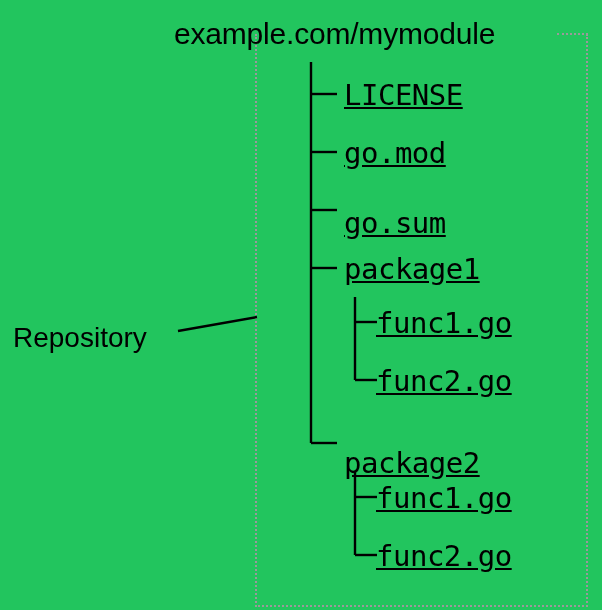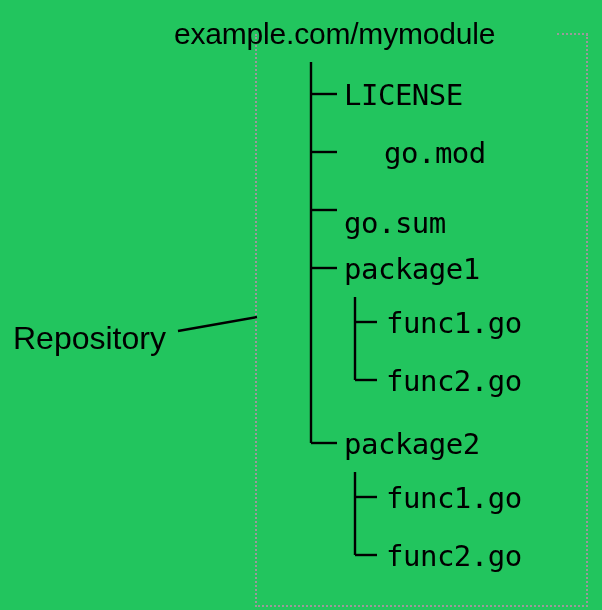--- a/index.html
+++ b/index.html
@@ -47,21 +47,21 @@
     color: #000000;
     white-space: nowrap;
     letter-spacing: -0.2px;
   }
 
   
   .repo-label {
     position: absolute;
     left: 13px;
     top: 321px;
-    font-size: 32px;
+    font-size: 28px;
     line-height: 34px;
     color: #000000;
     white-space: nowrap;
   }
   .repo-leader {
     position: absolute;
     left: 178px;
     top: 305px;
     width: 80px;
     height: 30px;
@@ -81,23 +81,24 @@
   .tree line { stroke: #000000; stroke-width: 2.4; }
 
   .node-label {
     position: absolute;
     font-family: "DejaVu Sans Mono", "Liberation Mono", monospace;
     font-size: 29px;
     line-height: 34px;
     color: #000000;
     white-space: nowrap;
     letter-spacing: -0.5px;
+    text-decoration: underline;
   }
   .node-depth-1 { left: 344px; }
-  .node-depth-2 { left: 386px; text-align: right; }
+  .node-depth-2 { left: 376px; text-align: right; }
 </style>
 </head>
 <body>
 
 <div id="canvas">
 
   <div class="repo-box"></div>
   <div class="repo-box-top-right"></div>
 
   <div class="module-title">example.com/mymodule</div>
@@ -119,23 +120,23 @@
         <line x1="355" y1="322" x2="377" y2="322"></line>
         <line x1="355" y1="380" x2="377" y2="380"></line>
         <line x1="355" y1="472" x2="355" y2="555"></line>
         <line x1="355" y1="497" x2="377" y2="497"></line>
         <line x1="355" y1="555" x2="377" y2="555"></line>
       </g>
   </svg>
 
   <div id="tree-labels">
       <div class="node-label node-depth-1" style="top: 78px;">LICENSE</div>
-      <div class="node-label node-depth-1" style="top: 136px; margin-left: 40px;">go.mod</div>
+      <div class="node-label node-depth-1" style="top: 136px;">go.mod</div>
       <div class="node-label node-depth-1" style="top: 206px;">go.sum</div>
       <div class="node-label node-depth-1" style="top: 252px; text-align: right;">package1</div>
       <div class="node-label node-depth-2" style="top: 306px;">func1.go</div>
       <div class="node-label node-depth-2" style="top: 364px;">func2.go</div>
-      <div class="node-label node-depth-1" style="top: 427px;">package2</div>
+      <div class="node-label node-depth-1" style="top: 446px;">package2</div>
       <div class="node-label node-depth-2" style="top: 481px;">func1.go</div>
       <div class="node-label node-depth-2" style="top: 539px;">func2.go</div>
     </div>
 
 </div>
 
 </body></html>

